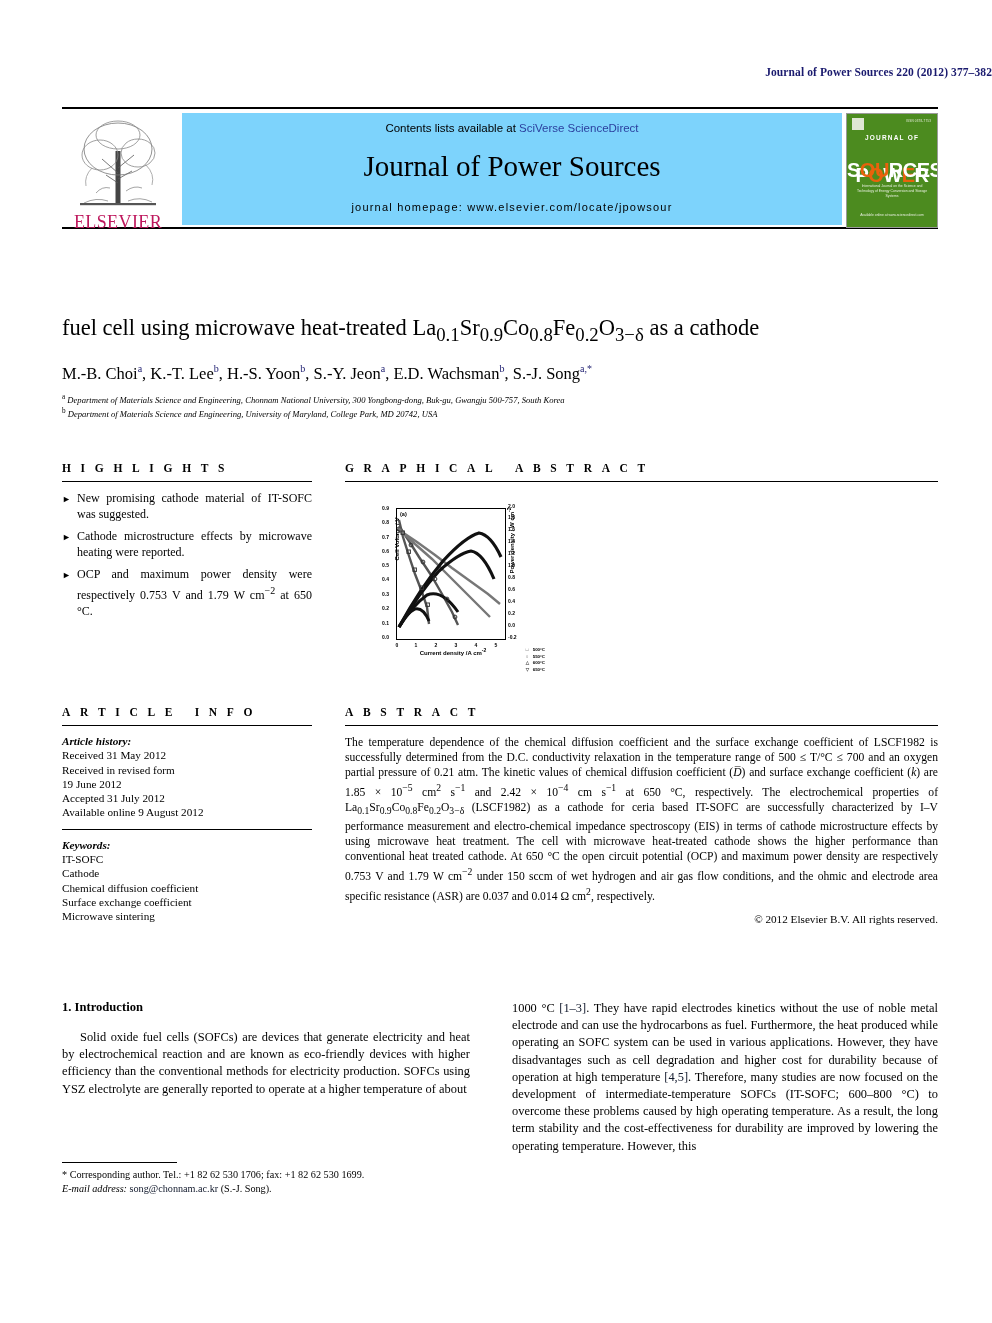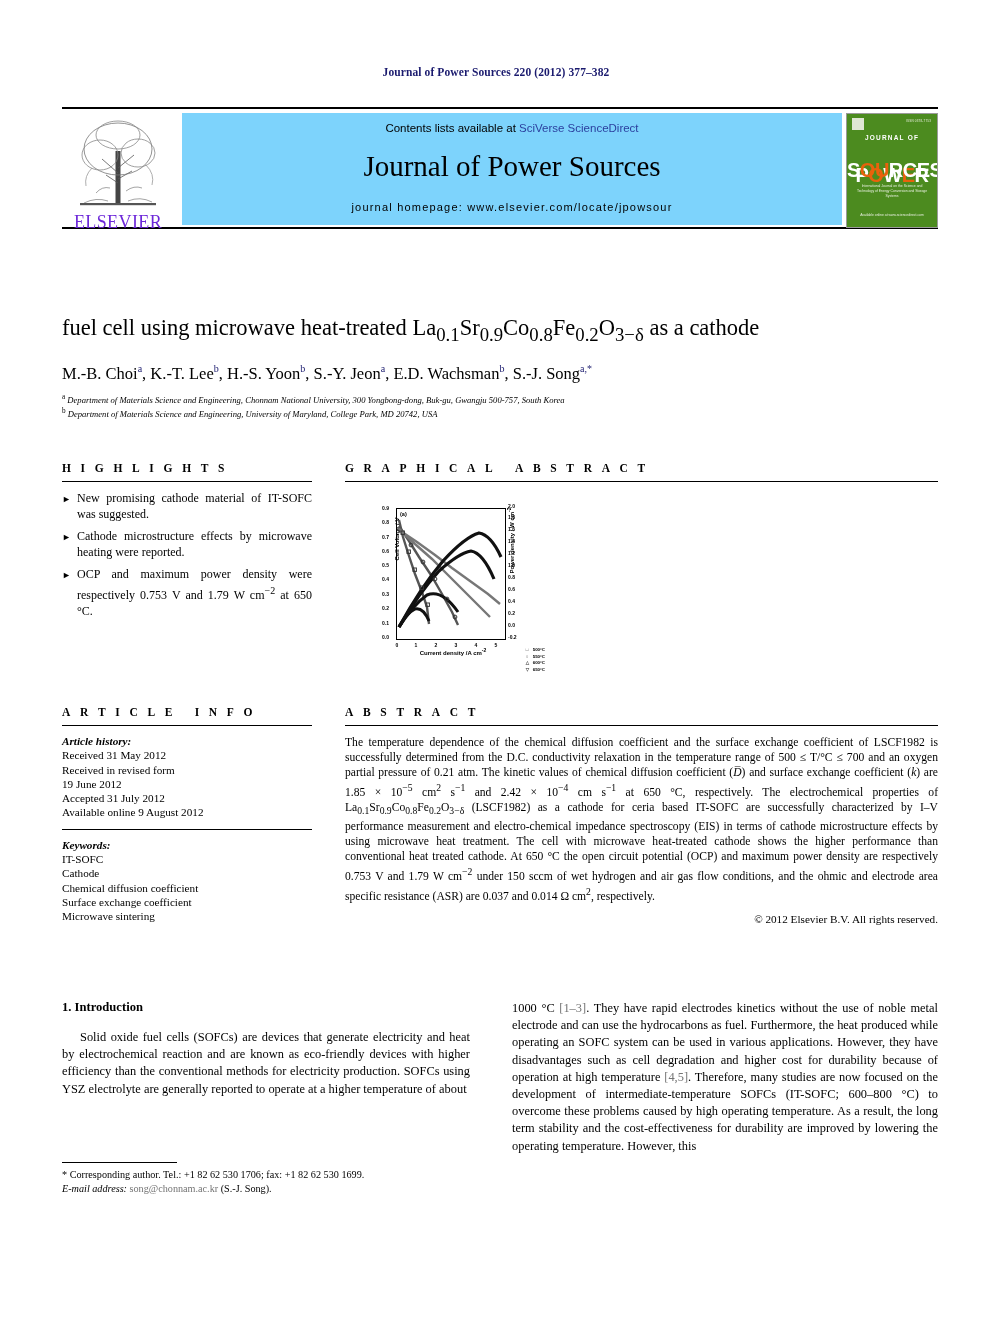--- a/index.html
+++ b/index.html
@@ -5,36 +5,36 @@
   html,body{margin:0;padding:0;}
   body{
     width:992px;height:1323px;background:#ffffff;
     font-family:"Liberation Serif", serif;color:#000;
     position:relative;overflow:hidden;
   }
   .page{position:relative;width:992px;height:1323px;}
 
   
   .runhead{
-    position:absolute;left:0;top:66px;width:992px;text-align:center;
+    position:absolute;left:0;top:66px;width:992px;text-align:right;
     font-size:11.5px;color:#1a1a6e;font-weight:bold;letter-spacing:.1px;
   }
 
   
   .masthead{
     position:absolute;left:62px;top:107px;width:876px;height:122px;
     border-top:2.5px solid #000;border-bottom:2.5px solid #000;
     box-sizing:border-box;
   }
   .elsevier-logo{
     position:absolute;left:0px;top:4px;width:112px;height:118px;
   }
   .elsevier-word{
     position:absolute;left:0;bottom:-2px;width:112px;text-align:center;
-    color:#6d28d9;font-family:"Liberation Serif",serif;font-size:18px;
+    color:#be185d;font-family:"Liberation Serif",serif;font-size:18px;
     letter-spacing:.4px;
   }
   .banner{
     position:absolute;left:120px;top:4px;width:660px;height:112px;
     background:#7dd3fc;text-align:center;
   }
   .banner .contents{
     margin-top:9px;font-family:"Liberation Sans",sans-serif;font-size:11.5px;color:#000;
   }
   .banner .contents .sd{color:#2b3f9e;}
@@ -171,21 +171,21 @@
   .para.noind{text-indent:0;}
 
   
   .fnote{
     position:absolute;left:62px;top:1162px;width:408px;
     font-size:10.2px;line-height:13.5px;
   }
   .fnote .fl{border-top:1px solid #000;width:115px;margin-bottom:5px;}
   .fnote p{margin:0;padding-left:12px;text-indent:-12px;}
   .fnote .it{font-style:italic;}
-  .link{color:#737373;}
+  .link{color:#0f172a;}
   .footer{
     position:absolute;left:62px;top:1218px;width:500px;
     font-size:10.4px;line-height:14px;
   }
   .footer .doi{color:#1a1a6e;}
 </style>
 </head>
 <body>
 
 <div class="page">

